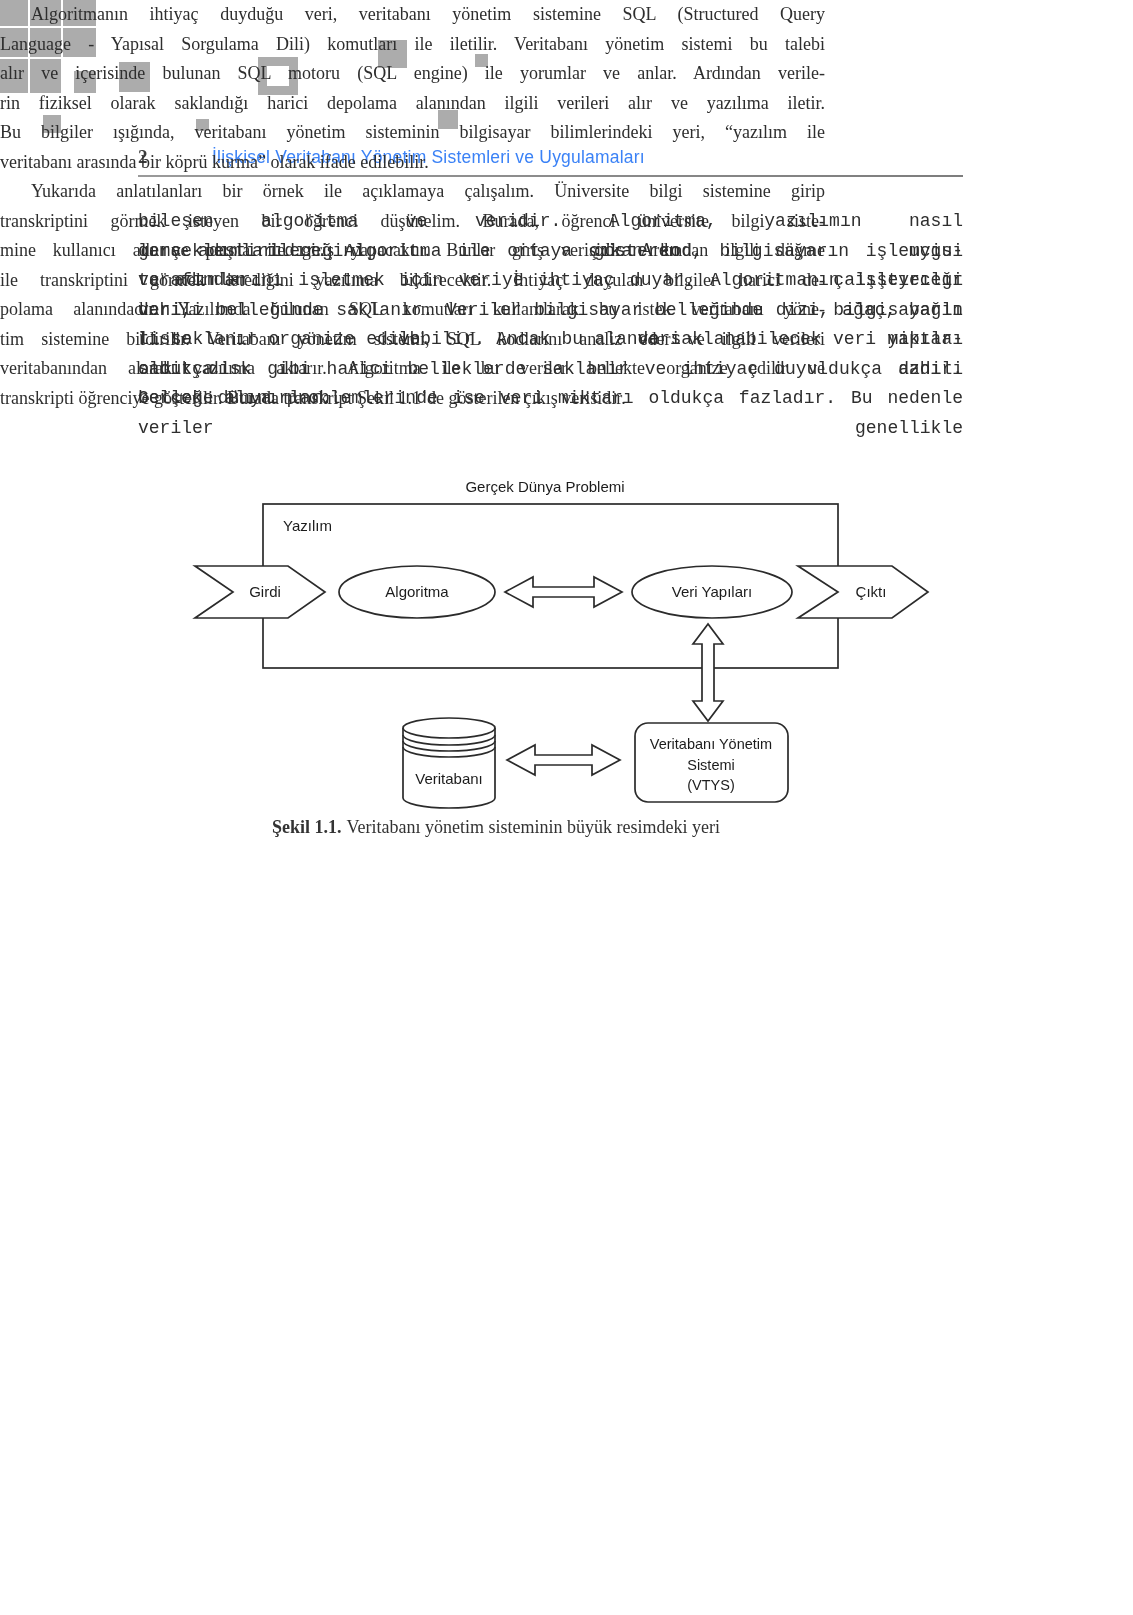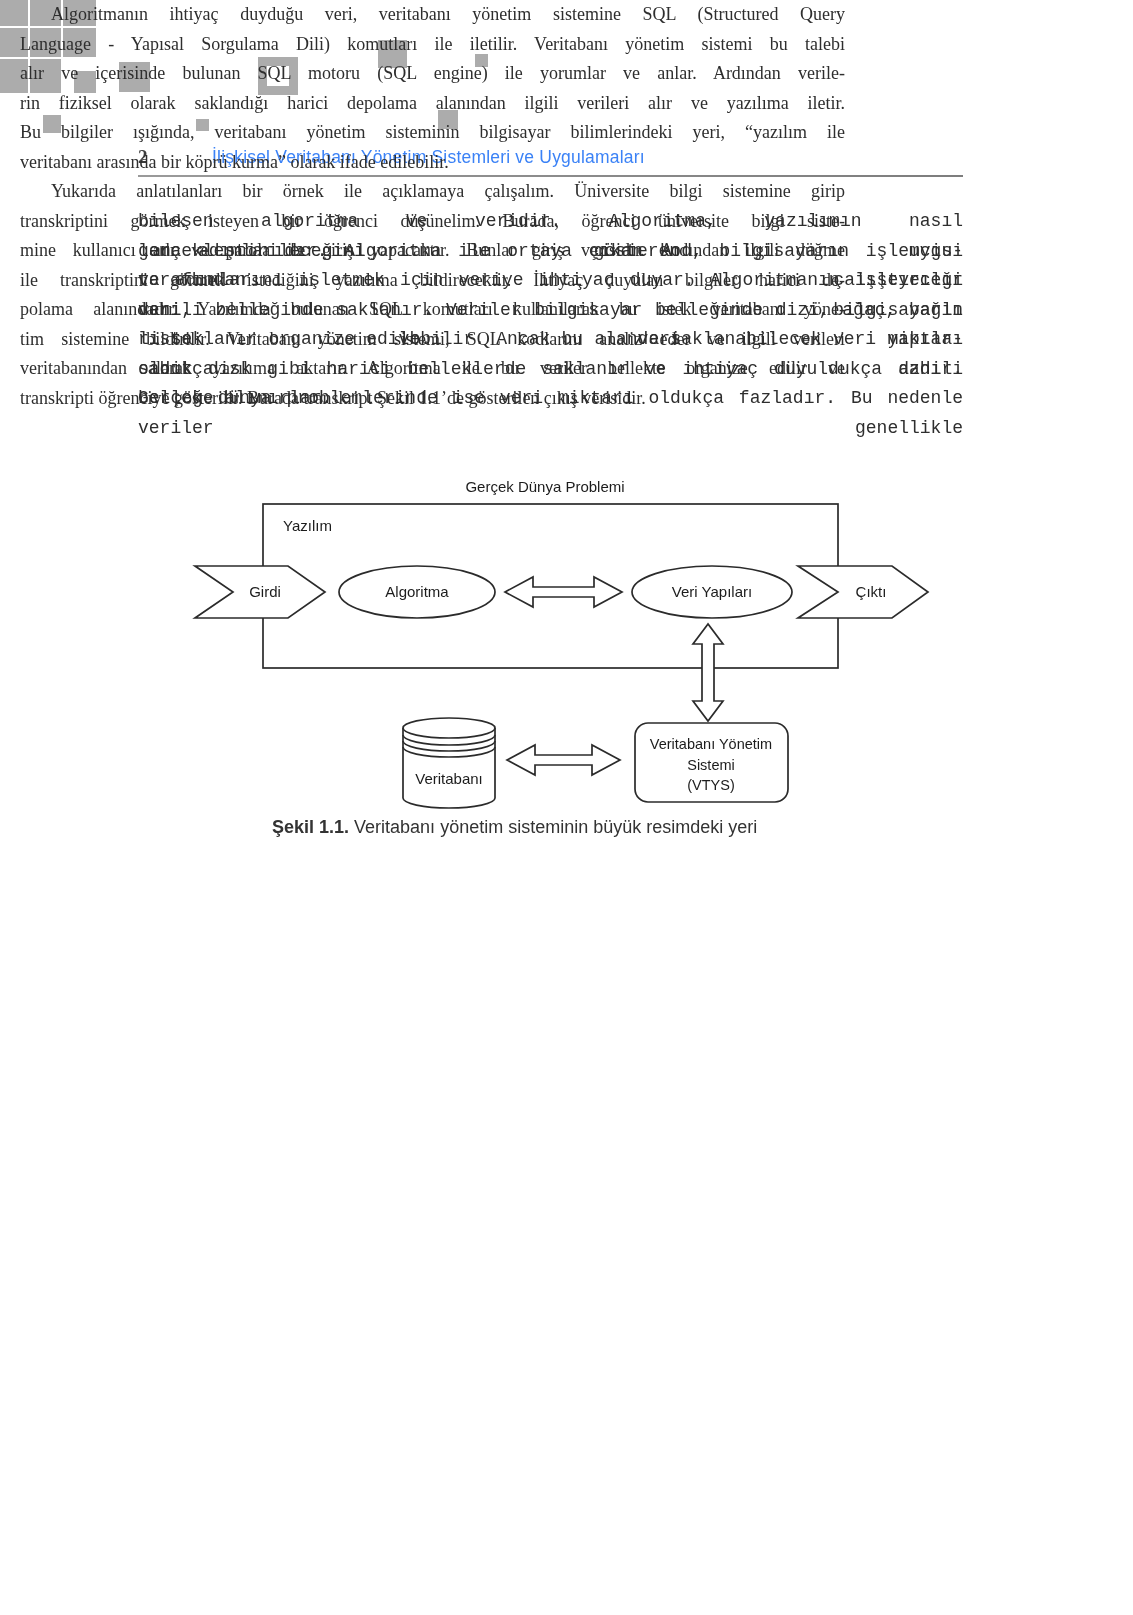--- a/index.html
+++ b/index.html
@@ -24,36 +24,36 @@
   .header-rule {
     position:absolute; left:138px; top:175px; width:825px; height:2px;
     background:linear-gradient(to right,#9a9a9a,#7d7d7d);
   }
   
   .bodyblock {
     position:absolute; left:138px; width:825px;
     font-family:"Liberation Serif", serif; font-size:18px; color:#2e2e2e;
   }
   #para1 { top:207px;font-family:Liberation Mono, monospace; }
-  #para23 { top:904px;margin-left:20px; }
+  #para23 { top:904px; }
   .pline {
     height:29.5px; line-height:29.5px; white-space:normal;
     text-align:justify; text-align-last:justify;
   }
   .pline.last { text-align-last:left; }
   .indent-first .pline:first-child { text-indent:31px; }
   
   #figure-svg { position:absolute; left:170px; top:468px; }
   .dg-text { font-family:"Liberation Sans", sans-serif; font-size:15px; fill:#1c1c1c; }
   .dg-text-sm { font-family:"Liberation Sans", sans-serif; font-size:14.5px; fill:#1c1c1c; }
   .dg-shape { fill:#ffffff; stroke:#2b2b2b; stroke-width:1.7px; }
   .dg-line { fill:none; stroke:#2b2b2b; stroke-width:1.7px; }
   .figure-caption {
     position:absolute; left:272px; top:817px;
-    font-size:18px; color:#333333;
+    font-size:18px; color:#333333;font-family:Liberation Serif, serif;
   }
   .figure-caption .cap-label { font-weight:bold; margin-right:5px; }
 </style>
 </head>
 <body>
 
 <div id="page">
 
   <div>
     <div class="sq" style="left:0;top:0;width:28px;height:26px"></div>

